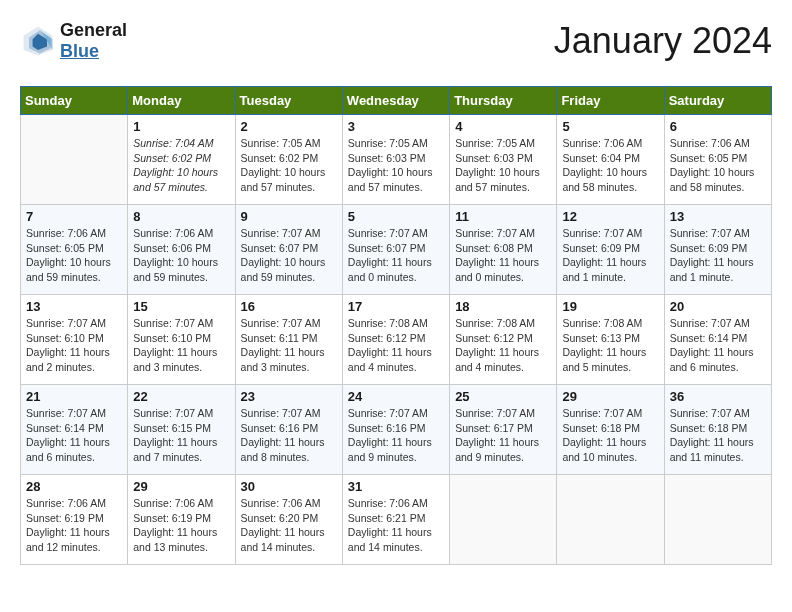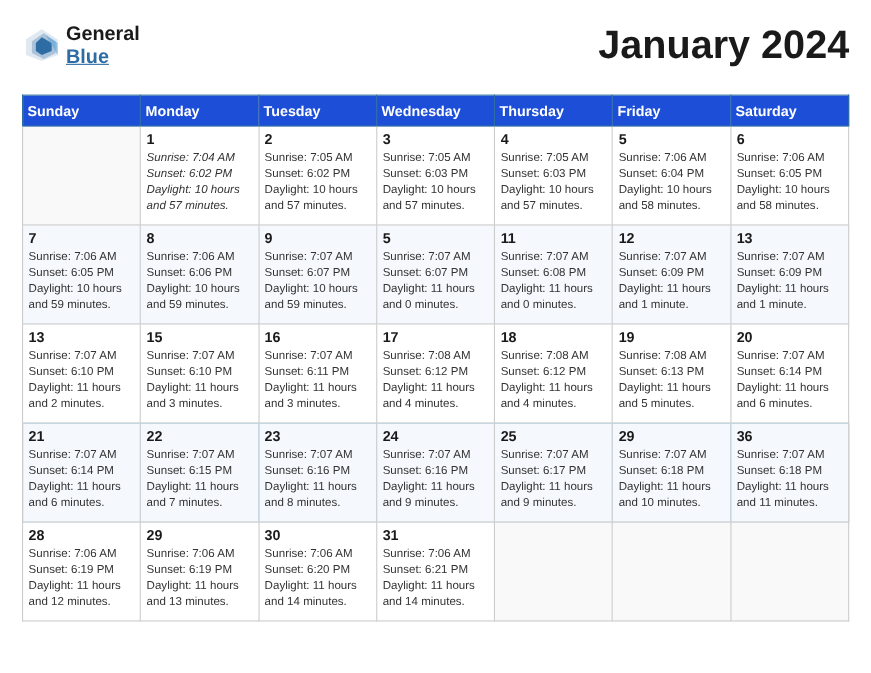--- a/index.html
+++ b/index.html
@@ -23,34 +23,34 @@
     .logo-icon {
       width: 36px;
       height: 36px;
       margin-right: 4px;
     }
     .title-area {
       text-align: right;
     }
     .month-title {
       font-size: 36px;
-      font-weight: bold;
+      font-weight: normal;
       color: #1a1a1a;
     }
     .location-title {
       font-size: 16px;
       color: #555;
     }
     .calendar {
       width: 100%;
       border-collapse: collapse;
       table-layout: fixed;
     }
     .calendar th {
-      background-color: #1d4ed8;
+      background-color: #4d7c0f;
       color: #fff;
       padding: 6px 4px;
       text-align: left;
       font-size: 13px;
       font-weight: bold;
       border: 1px solid #2e6da4;
     }
     .calendar td {
       border: 1px solid #ccc;
       vertical-align: top;
@@ -255,21 +255,21 @@
 and 5 minutes.</div>
         </td>
         <td>
           <div class="day-number">20</div>
           <div class="day-info" style="white-space: pre-line;">Sunrise: 7:07 AM
 Sunset: 6:14 PM
 Daylight: 11 hours
 and 6 minutes.</div>
         </td>
       </tr>
-      <tr class="week-row" style="background: #0ea5e9;">
+      <tr class="week-row" style="background: #22c55e;">
         <td>
           <div class="day-number">21</div>
           <div class="day-info" style="white-space: pre-line;">Sunrise: 7:07 AM
 Sunset: 6:14 PM
 Daylight: 11 hours
 and 6 minutes.</div>
         </td>
         <td>
           <div class="day-number">22</div>
           <div class="day-info" style="white-space: pre-line;">Sunrise: 7:07 AM

